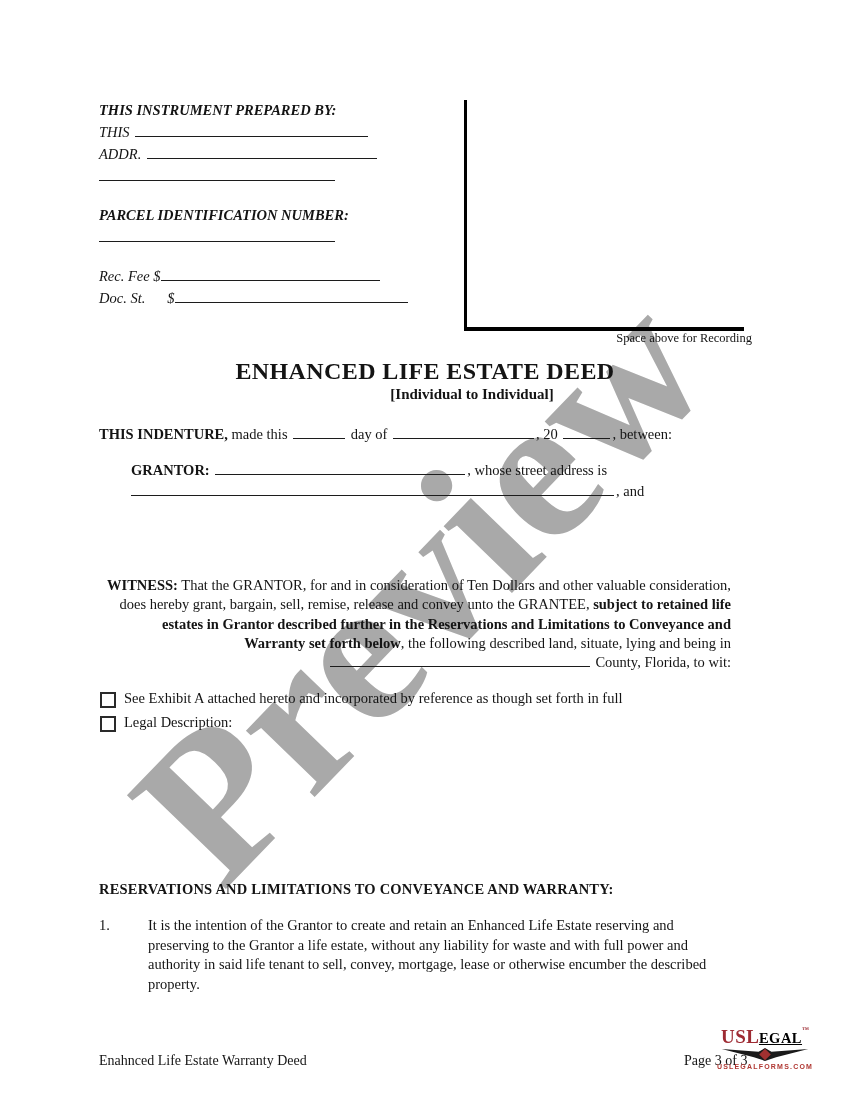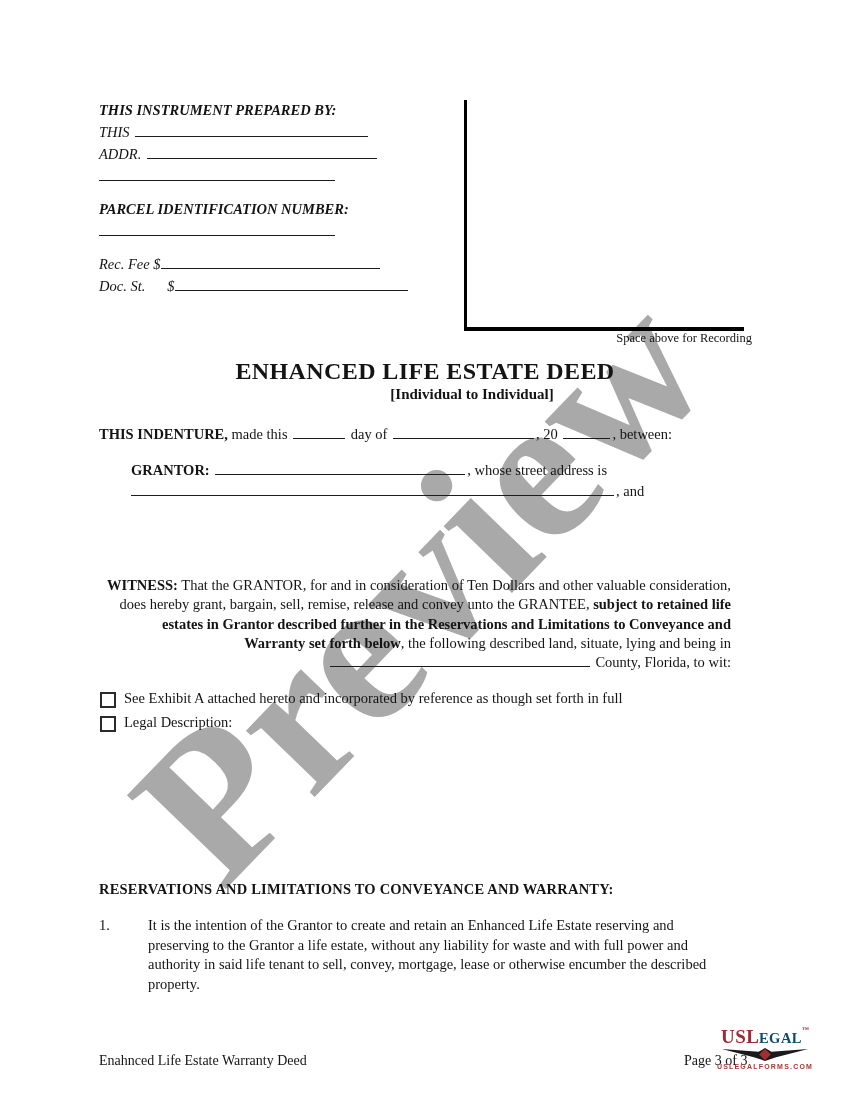--- a/index.html
+++ b/index.html
@@ -34,21 +34,21 @@
     border-bottom:1px solid #1c1c1c;
     height:13px;
     margin:0 2px;
     vertical-align:baseline;
   }
   .b{font-weight:bold;}
 
   
   .prepared{left:99px;top:99px;width:360px;font-size:14.5px;line-height:22px;}
   .prepared .row{white-space:nowrap;font-style:italic;}
-  .gap16{margin-top:11px;}
+  .gap16{margin-top:17px;}
   .spacer{display:inline-block;width:22px;}
 
   
   .recbox{left:464px;top:100px;width:277px;height:227px;
     border-left:3px solid #000;border-bottom:4px solid #000;}
   .reccap{left:482px;top:331px;width:270px;text-align:right;font-size:12.5px;}
 
   
   .title{left:0;top:358px;width:850px;text-align:center;
     font-size:24px;font-weight:bold;letter-spacing:.4px;}
@@ -165,21 +165,21 @@
         <div class="res-num">1.</div>
         <div class="res-text">It is the intention of the Grantor to create and retain an Enhanced Life Estate reserving and preserving to the Grantor a life estate, without any liability for waste and with full power and authority in said life tenant to sell, convey, mortgage, lease or otherwise encumber the described property.</div>
       </div>
     </div>
 
     <div class="footer-title">Enahnced Life Estate Warranty Deed</div>
     <div class="footer-page">Page 3 of 3</div>
 
     <div class="logo">
       <div class="logo-brand">
-        <span class="logo-us" style="color: rgb(158, 43, 51);">US</span><span class="logo-l" style="color: rgb(158, 43, 51);">L</span><span class="logo-egal" style="color: #0c4a6e;">EGAL</span><span class="logo-tm" style="color: rgb(158, 43, 51);">™</span>
+        <span class="logo-us" style="color: rgb(158, 43, 51);">US</span><span class="logo-l" style="color: rgb(158, 43, 51);">L</span><span class="logo-egal" style="color: #000000; text-decoration: underline;">EGAL</span><span class="logo-tm" style="color: rgb(158, 43, 51);">™</span>
       </div>
       <svg class="logo-eagle" width="92" height="15" viewBox="0 0 100 16">
         <path d="M50 1 L57 5 L97 2 L62 11 L50 15 L38 11 L3 2 L43 5 Z" fill="#1a1a1a"></path>
         <rect x="45.5" y="3.5" width="9" height="9" transform="rotate(45 50 8)" fill="#a03030"></rect>
       </svg>
       <div class="logo-site" style="color: rgb(176, 55, 50);">USLEGALFORMS.COM</div>
     </div>
 
   </div>
 </div>

